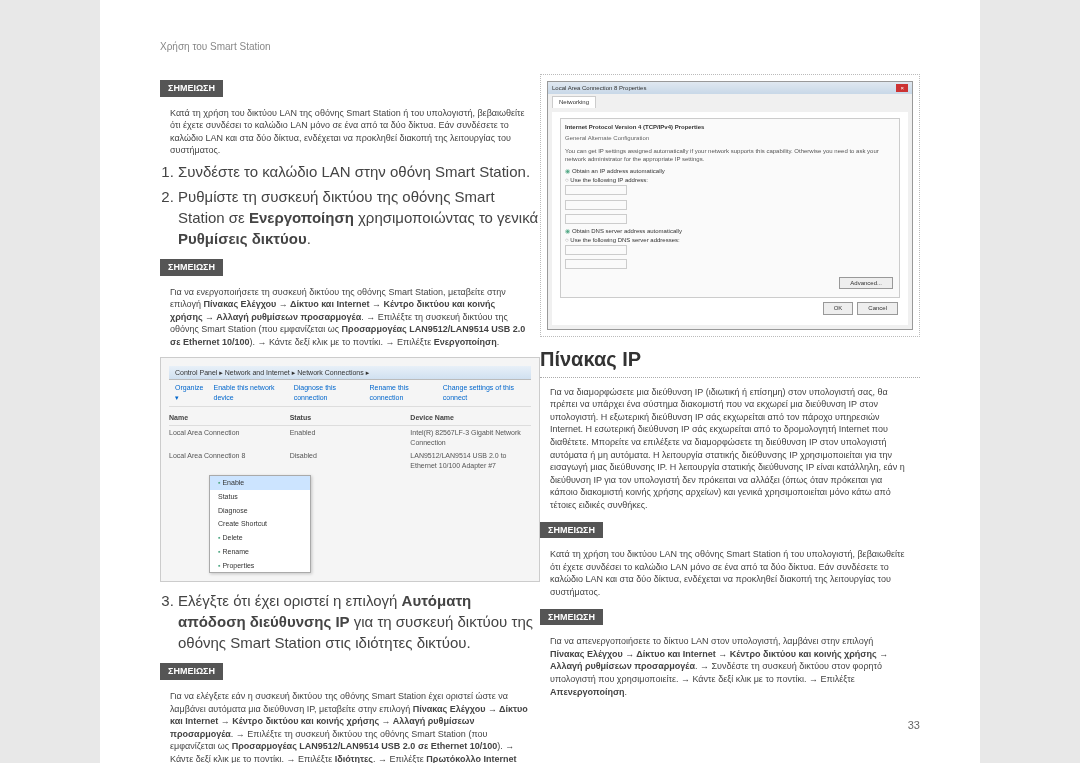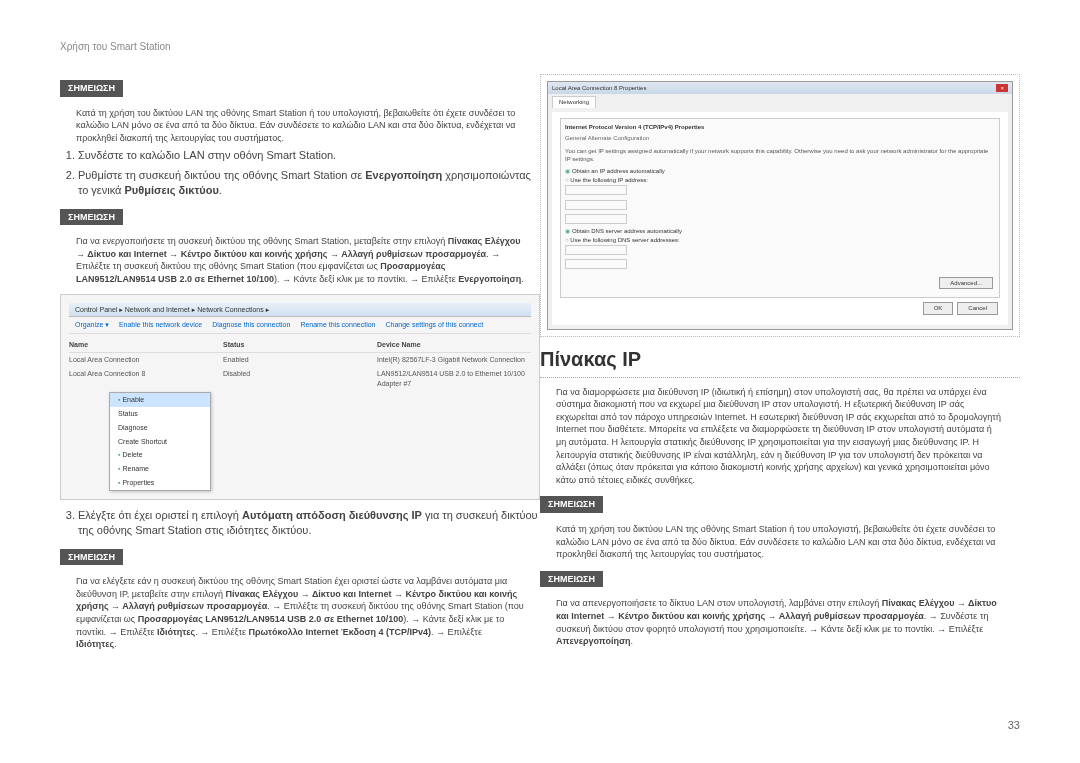--- a/index.html
+++ b/index.html
@@ -1,24 +1,24 @@
 <!DOCTYPE html>
 <html><head>
 <meta charset="utf-8">
 <style>
 body{margin:0;background:#e8e8e8;font-family:Arial,sans-serif;font-size:9px;color:#333;line-height:1.4}
-.page{width:1080px;height:763px;background:#fff;margin:0 auto;box-sizing:border-box;padding:40px 60px;position:relative}
+.page{width:880px;height:763px;background:#fff;margin:0 auto;box-sizing:border-box;padding:40px 60px;position:relative}
 .header{font-size:10px;color:#888;margin-bottom:20px}
 .columns{display:flex;}
 .col{flex:1}
 .note-label{background:#555;color:#fff;padding:2px 8px;font-size:9px;font-weight:bold;display:inline-block;margin:6px 0}
-.body-text{font-size:9px;color:#444;margin:4px 16px}
+.body-text{font-size:9px;color:#444;margin:4px 10px}
 .body-text b{font-weight:bold}
 ol{padding-left:18px;margin:4px 0}
-ol li{font-size:11px;color:#444;margin:4px 0}
+ol li{font-size:15px;color:#444;margin:4px 0}
 .screenshot{border:1px solid #ccc;background:#f5f5f5;padding:8px;margin:8px 0;font-size:7px;color:#666}
 .screenshot .titlebar{background:linear-gradient(#e8f0f8,#d0e0f0);padding:2px 6px;font-size:7px;color:#333;border-bottom:1px solid #bbb}
 .screenshot .toolbar{padding:3px 6px;border-bottom:1px solid #ddd;display:flex;gap:10px;font-size:7px;color:#06c}
 .screenshot .table{margin-top:4px}
 .screenshot .th{display:flex;font-weight:bold;color:#444;padding:2px 0;border-bottom:1px solid #ddd}
 .screenshot .th span{flex:1;font-size:7px}
 .screenshot .tr{display:flex;padding:2px 0}
 .screenshot .tr span{flex:1;font-size:7px;color:#555}
 .screenshot .ctxmenu{background:#fff;border:1px solid #aaa;box-shadow:1px 1px 3px rgba(0,0,0,.2);width:100px;margin-top:2px;margin-left:40px}
 .screenshot .ctxmenu div{padding:2px 8px;font-size:7px;color:#333}

